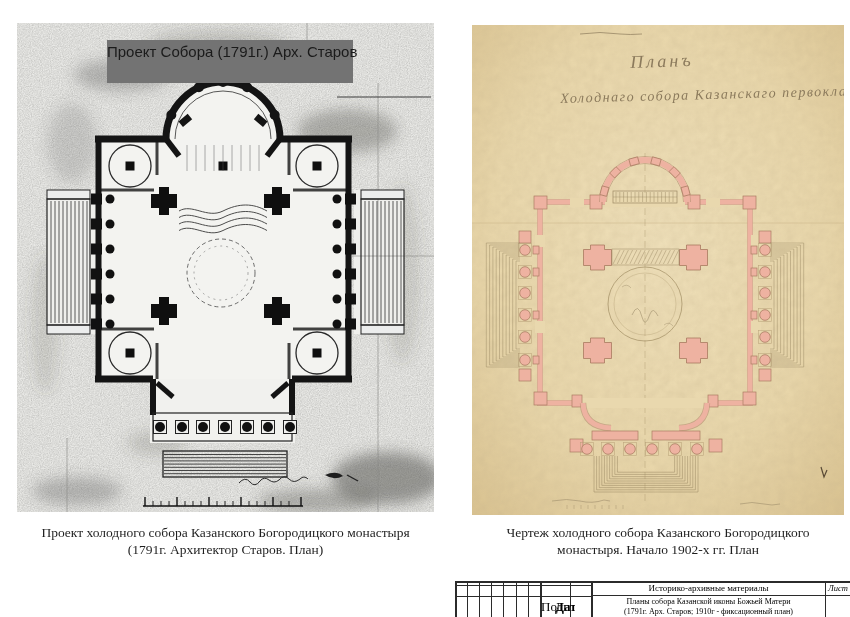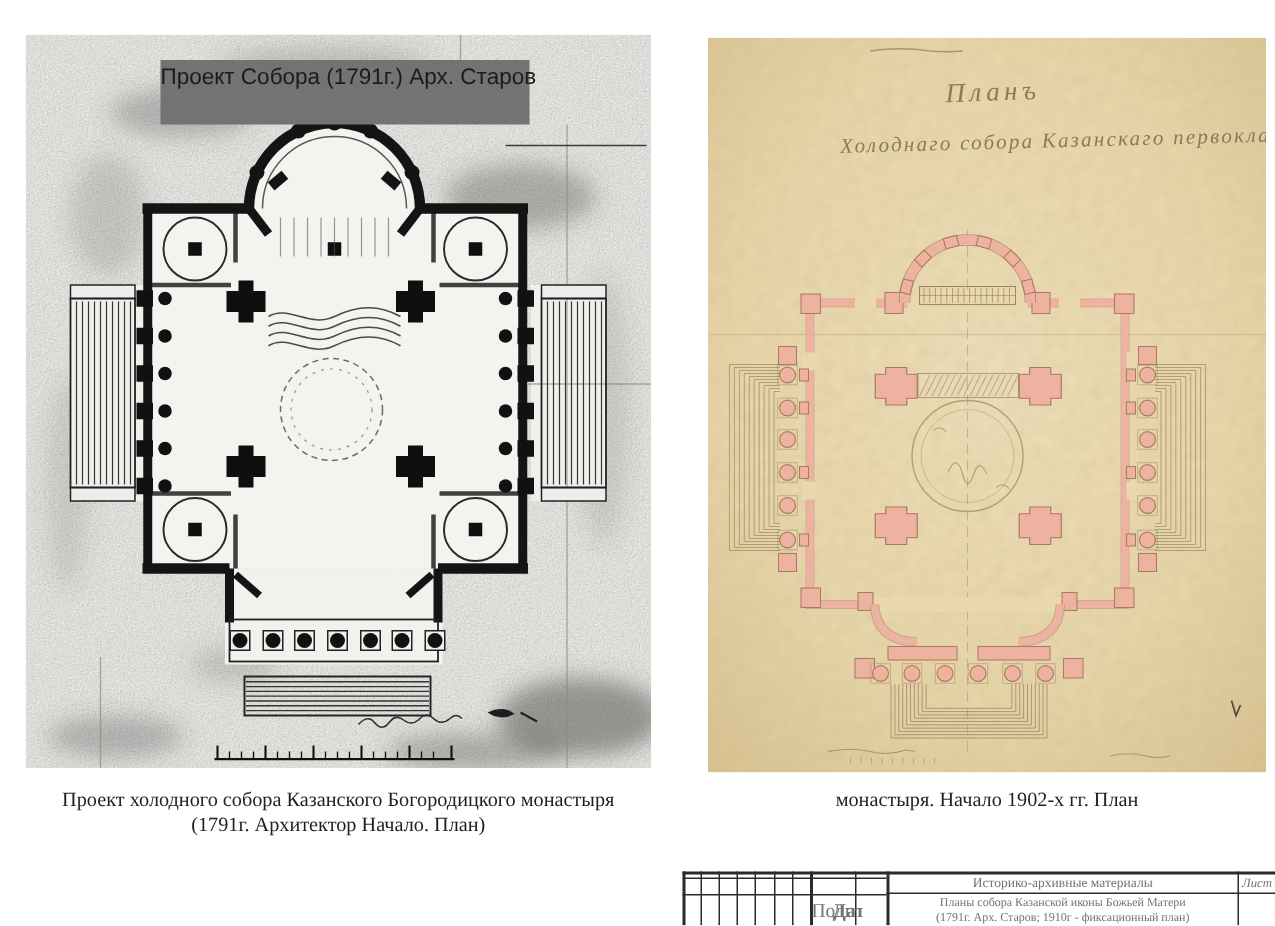--- a/index.html
+++ b/index.html
@@ -20,21 +20,21 @@
   .hw-title{left:130px;top:26px;width:120px;text-align:center;font-size:18px;letter-spacing:3px;
             transform:rotate(-2deg);}
   .hw-sub{left:88px;top:62px;width:300px;font-size:14px;letter-spacing:1.5px;transform:rotate(-1.5deg);
           overflow:hidden;}
 
   .caption{position:absolute;top:524px;text-align:center;color:#1f1f1f;font-size:13.5px;line-height:17px;font-family:Liberation Serif, serif;}
   .caption-left{left:17px;width:417px;}
   .caption-right{left:472px;width:372px;}
 
   
-  .tb{position:absolute;left:455px;top:581px;width:395px;height:36px;color:#737373;}
+  .tb{position:absolute;left:455px;top:581px;width:395px;height:36px;color:#000000;}
   .tb .vl,.tb .hl{position:absolute;background:#2b2b2b;}
   .tb .vl{top:0;bottom:0;width:1px;}
   .tb .vl.thick{width:2px;}
   .tb .hl{height:1px;left:0;}
   .tb .cell{position:absolute;text-align:center;overflow:hidden;}
   .tb-header{left:137px;top:2px;width:233px;font-size:9px;}
   .tb-desc{left:137px;top:16px;width:233px;font-size:8px;line-height:10px;}
   .tb-sheet{left:371px;top:2px;width:24px;font-size:8.5px;font-style:italic;}
   .tb-sign{left:86px;top:18px;width:29px;font-size:13px;}
   .tb-date{left:100px;top:18px;width:20px;font-size:13px;font-weight:bold;}
@@ -524,23 +524,24 @@
       </g>
       <path d="M 349,442 l 3,10 l 3,-7" stroke="#5a4a35" stroke-width="1.2" fill="none"></path>
     </svg>
 
     <div class="hw hw-title">Планъ</div>
     <div class="hw hw-sub">Холоднаго собора Казанскаго первокласснаго</div>
   </div>
 
   <div class="caption caption-left">
     <div>Проект холодного собора Казанского Богородицкого монастыря</div>
-    <div>(1791г. Архитектор Начало. План)</div>
+    <div>(1791г. Архитектор Старов. План)</div>
   </div>
   <div class="caption caption-right">
+    <div>Чертеж холодного собора Казанского Богородицкого</div>
     <div>монастыря. Начало 1902-х гг. План</div>
   </div>
 
   <div class="tb">
     <div class="hl" style="top:0;width:395px;height:2px;"></div>
     <div class="vl thick" style="left:0;"></div>
     <div class="vl" style="left:12px;"></div>
     <div class="vl" style="left:24px;"></div>
     <div class="vl" style="left:36px;"></div>
     <div class="vl" style="left:48px;"></div>

